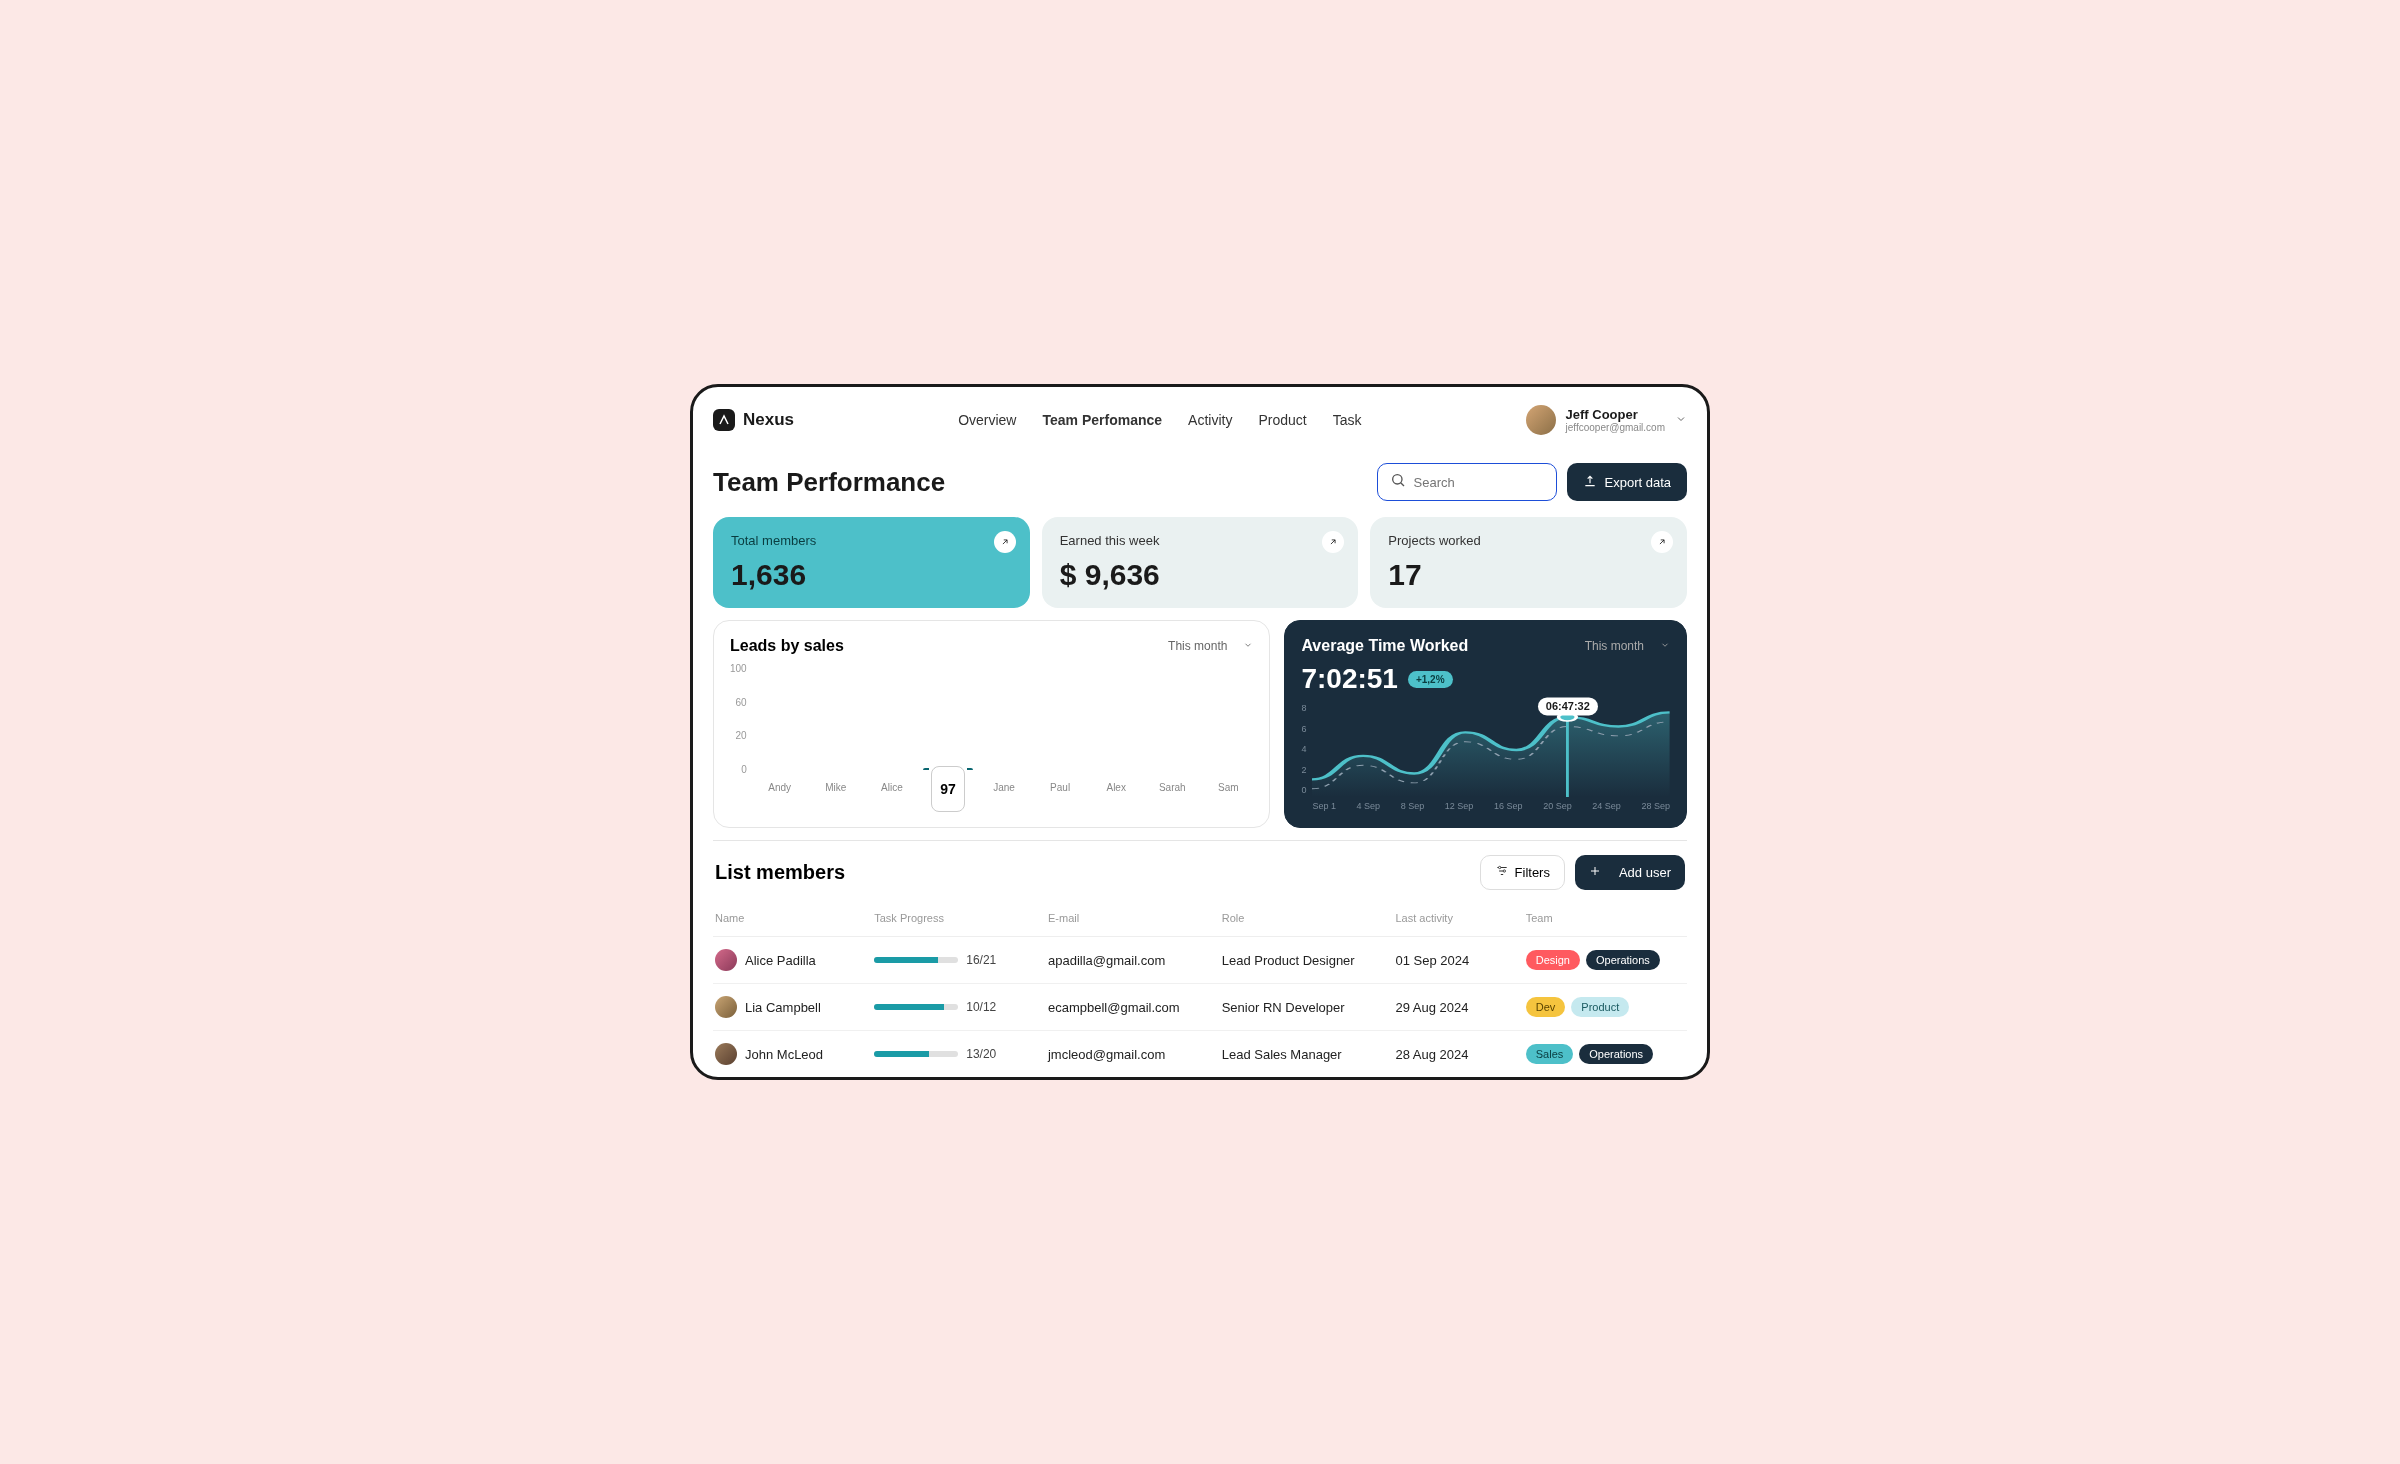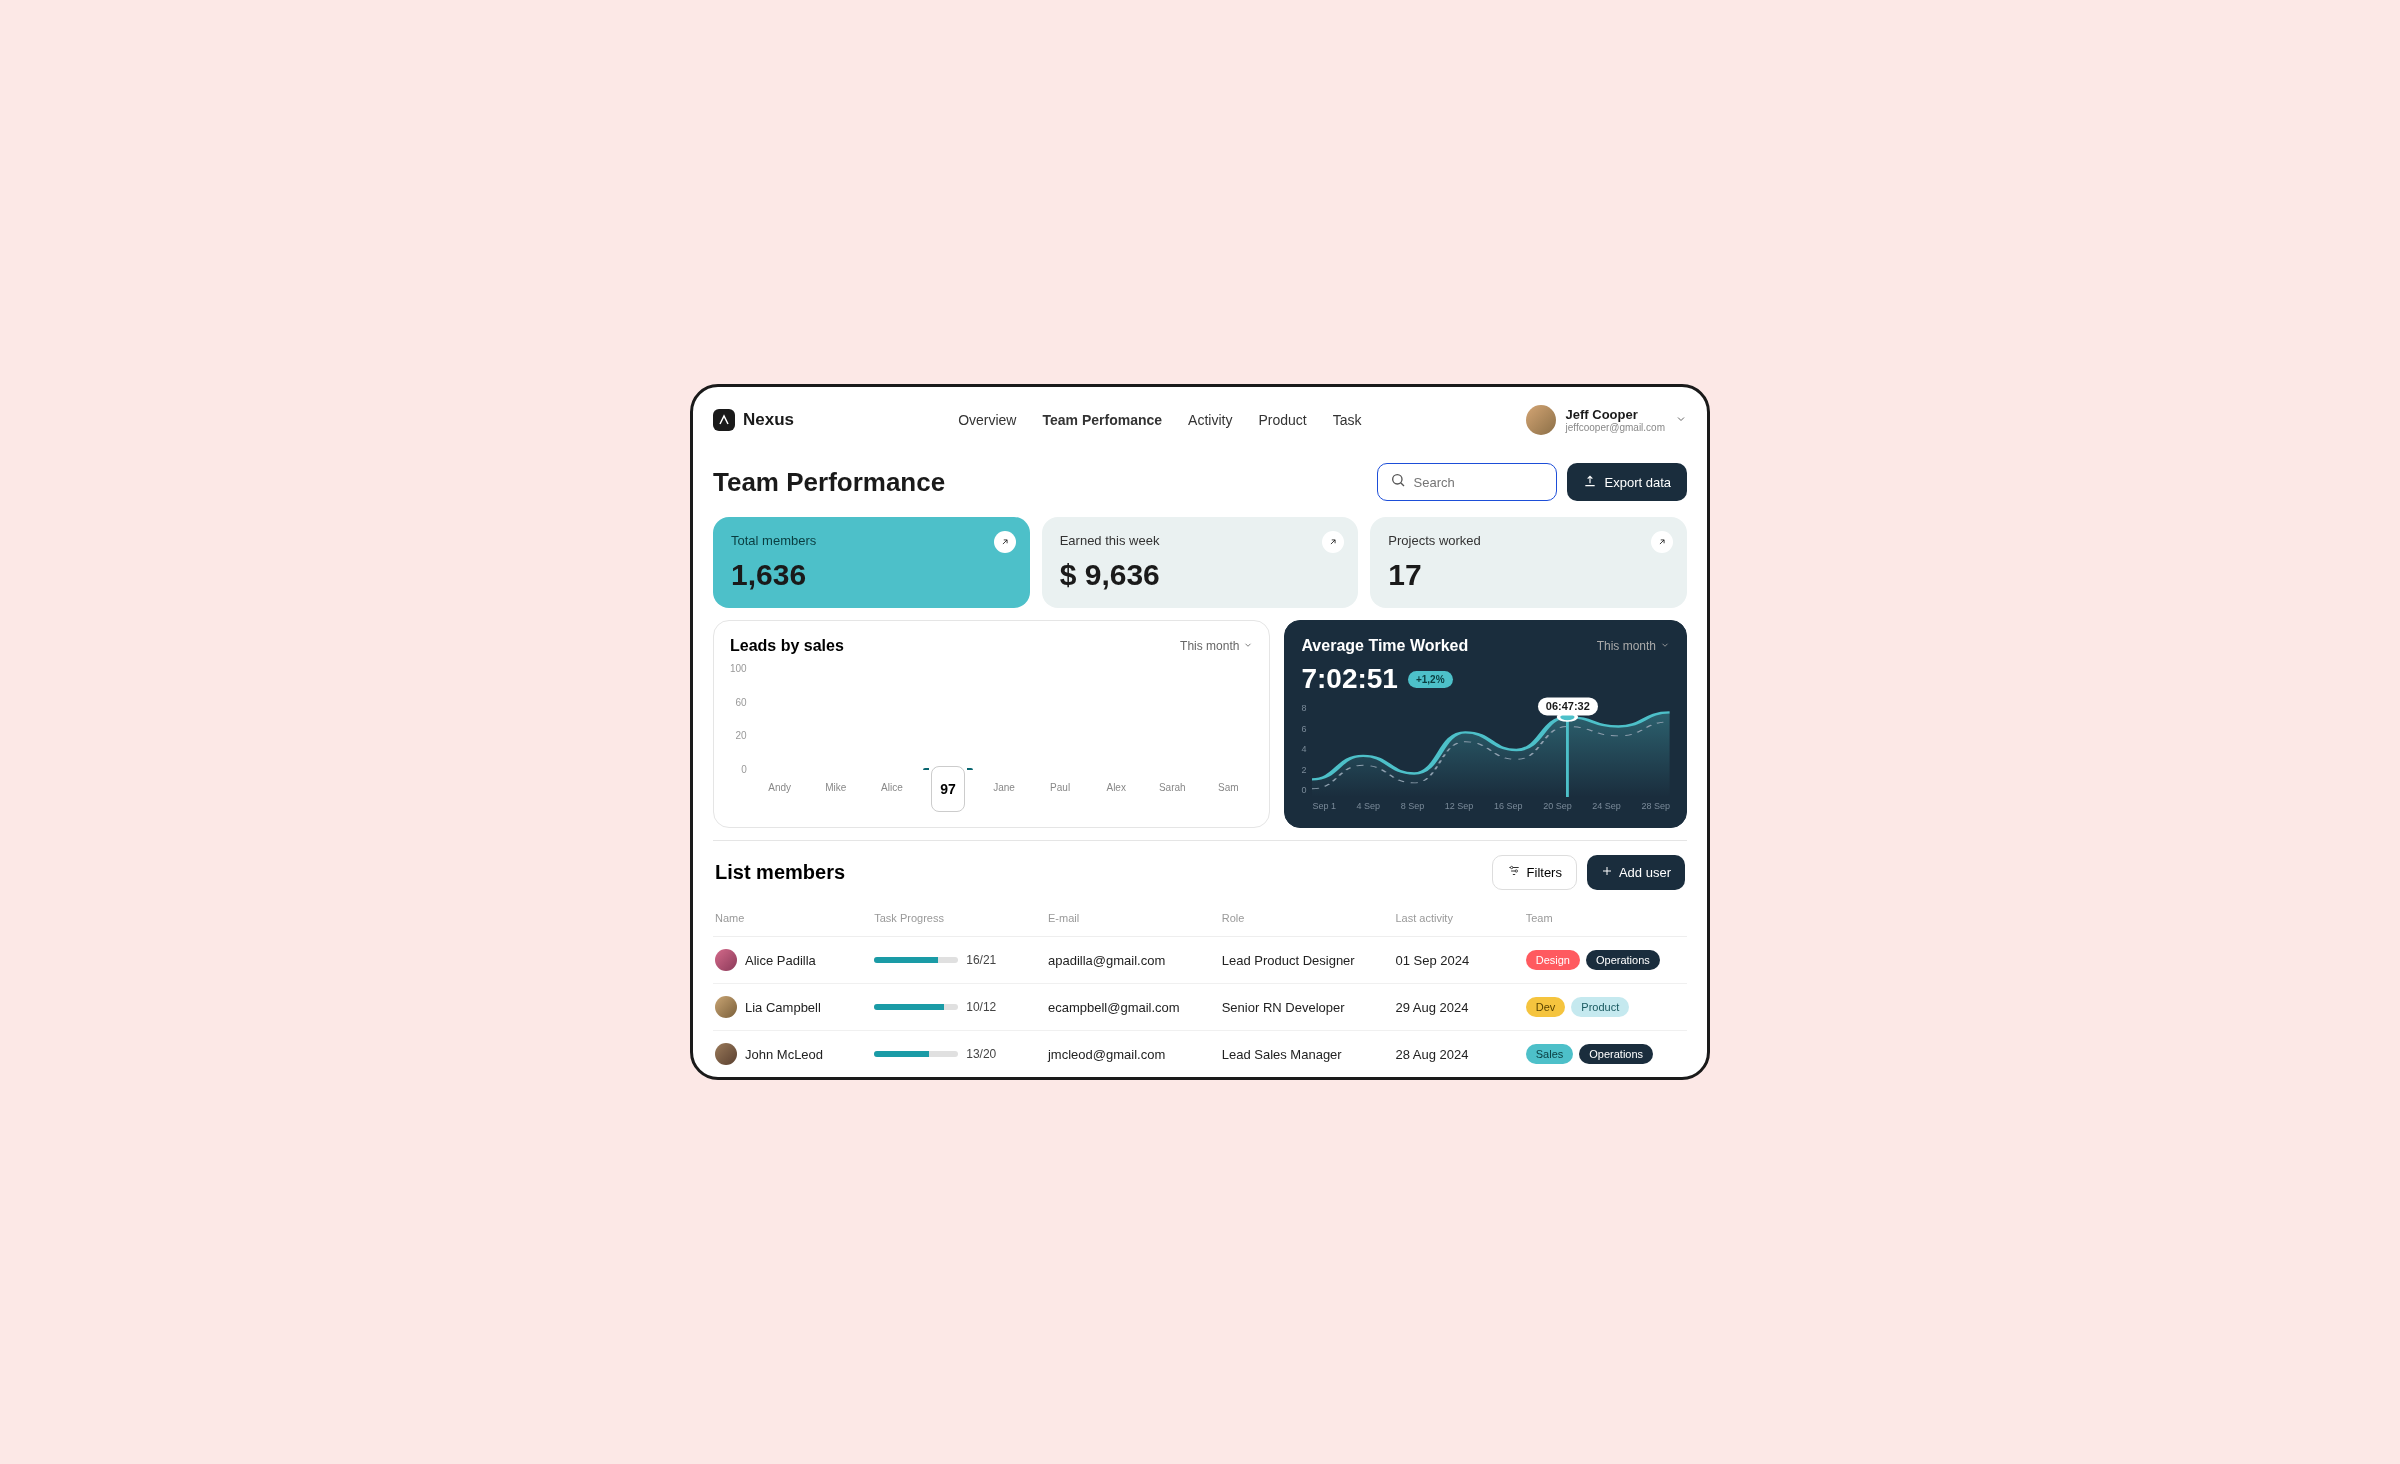--- a/index.html
+++ b/index.html
@@ -83,21 +83,21 @@
   border: 1px solid #e5e5e5; border-radius: 16px; padding: 16px;
 }
 .chart-leads { flex: 1.42; background: #fff; }
 .chart-time { flex: 1; background: #1a2d3d; color: #fff; border-color: #1a2d3d; }
 .chart-header {
   display: flex; justify-content: space-between; align-items: center;
   margin-bottom: 8px;
 }
 .chart-title { font-size: 16px; font-weight: 700; }
 .chart-time .chart-title { font-size: 16px; }
-.period-dd { font-size: 12px; color: #666; display: flex; gap: 4px; align-items: center; cursor: pointer; }
+.period-dd { font-size: 12px; color: #666; display: flex; gap: 16px; align-items: center; cursor: pointer; }
 .chart-time .period-dd { color: #aaa; }
 .time-value-row { display: flex; align-items: center; gap: 10px; margin-bottom: 8px; }
 .time-value { font-size: 28px; font-weight: 700; }
 .delta-badge {
   background: #4dc0c9; color: #0a3d40; font-size: 10px; font-weight: 600;
   padding: 3px 8px; border-radius: 10px;
 }
 
 .bar-wrap { display: flex; gap: 4px; height: 130px; }
 .y-axis {
@@ -142,21 +142,21 @@
 .members-head {
   display:flex; justify-content:space-between; align-items:center; padding: 0 2px 10px 2px;
 }
 .members-title { font-size: 20px; font-weight:700; }
 .members-actions { display:flex; gap:10px; }
 .filters-btn {
   display:flex; align-items:center; gap:6px; border:1px solid #ddd;
   background:#fff; padding:8px 14px; border-radius:10px; font-size:13px; cursor:pointer;
 }
 .adduser-btn {
-  display:flex; align-items:center; gap:6px;
+  display:flex; align-items:center; gap:18px;
   background:#1a2d3d; color:#fff; border:none; padding:8px 14px; border-radius:10px;
   font-size:13px; cursor:pointer;
 }
 .table { width:100%; }
 .t-head, .t-row {
   display:grid;
   grid-template-columns: 1.1fr 1.2fr 1.2fr 1.2fr 0.9fr 1.1fr;
   align-items:center; padding: 12px 2px;
 }
 .t-head { font-size:11px; color:#999; border-bottom:1px solid #eee; }

